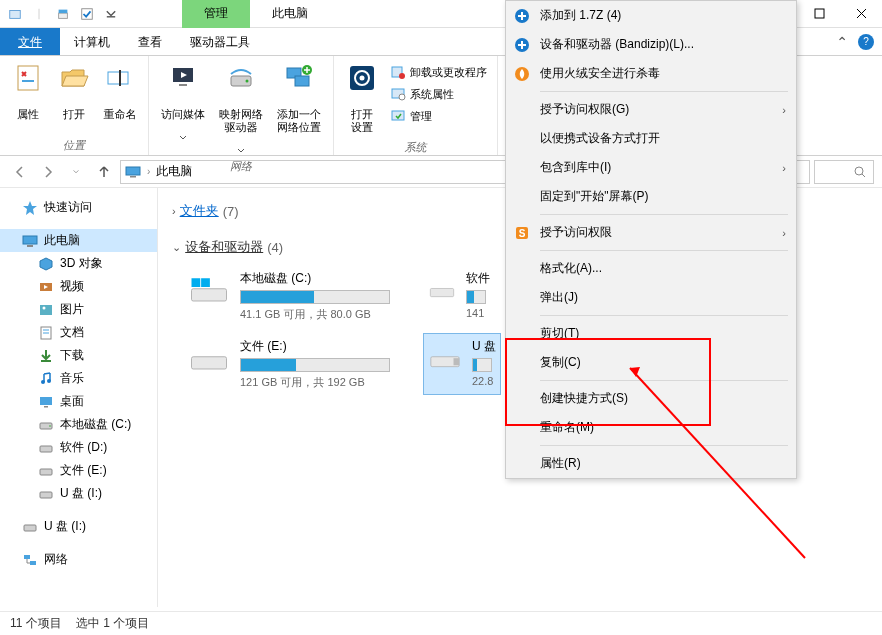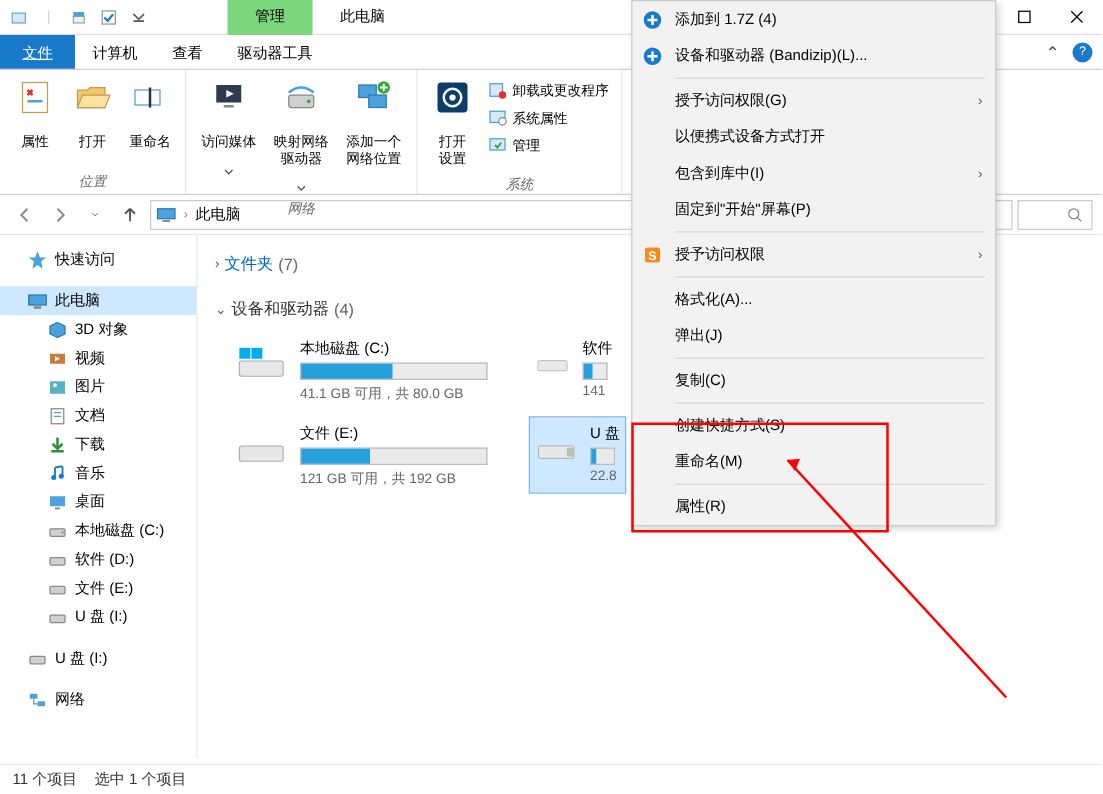--- a/index.html
+++ b/index.html
@@ -47,21 +47,21 @@
 .main { display: flex; height: 419px; }
 .sidebar { width: 158px; border-right: 1px solid #e8e8e8; padding-top: 8px; overflow: hidden; }
 .side-item { display: flex; align-items: center; gap: 6px; padding: 3px 6px 3px 22px; font-size: 12px; white-space: nowrap; }
 .side-item.selected { background: #cde8ff; }
 .side-item .icon { width: 16px; height: 16px; display: flex; align-items: center; justify-content: center; flex-shrink: 0; }
 .side-sep { height: 10px; }
 
 .content { flex: 1; padding: 10px 0 0 6px; position: relative; }
 .group-hdr { display: flex; align-items: center; gap: 4px; padding: 4px 8px; font-size: 13px; color: #333; }
 .group-hdr .chev { color: #555; font-size: 11px; }
-.group-hdr .nm { color: #333; }
+.group-hdr .nm { color: #333; text-decoration: underline; }
 .group-hdr .count { color: #666; }
 .folders-hdr .nm { color: #0066cc; }
 
 .drives-row { display: flex; gap: 30px; padding-left: 20px; margin-top: 6px; }
 .drive { width: 210px; display: flex; gap: 10px; padding: 4px; }
 .drive.selected { background: #cde8ff; outline: 1px solid #7bb8e8; }
 .drive-icon { width: 48px; height: 40px; display: flex; align-items: center; justify-content: center; }
 .drive-body { flex: 1; }
 .drive-title { font-size: 12px; margin-bottom: 3px; white-space: nowrap; }
 .drive-bar { width: 150px; height: 14px; border: 1px solid #bcbcbc; background: #eaeaea; position: relative; }
@@ -547,20 +547,29 @@
     </div>
     <div class="ctx-item">
       <span class="ic">
         <svg viewBox="0 0 16 16">
           <circle cx="8" cy="8" r="7" fill="#1979ca"></circle>
           <path d="M8 4 L8 12 M4 8 L12 8" stroke="#fff" stroke-width="2"></path>
         </svg>
       </span>
       <span>设备和驱动器 (Bandizip)(L)...</span>
     </div>
+    <div class="ctx-item">
+      <span class="ic">
+        <svg viewBox="0 0 16 16">
+          <circle cx="8" cy="8" r="7" fill="#f28c1e"></circle>
+          <path d="M8 3 C5 6 5 10 8 13 C11 10 11 6 8 3" fill="#fff"></path>
+        </svg>
+      </span>
+      <span>使用火绒安全进行杀毒</span>
+    </div>
     <div class="ctx-sep"></div>
     <div class="ctx-item">
       <span>授予访问权限(G)</span>
       <span class="arrow">›</span>
     </div>
     <div class="ctx-item">
       <span>以便携式设备方式打开</span>
     </div>
     <div class="ctx-item">
       <span>包含到库中(I)</span>
@@ -581,20 +590,23 @@
       <span class="arrow">›</span>
     </div>
     <div class="ctx-sep"></div>
     <div class="ctx-item">
       <span>格式化(A)...</span>
     </div>
     <div class="ctx-item">
       <span>弹出(J)</span>
     </div>
     <div class="ctx-sep"></div>
+    <div class="ctx-item">
+      <span>剪切(T)</span>
+    </div>
     <div class="ctx-item">
       <span>复制(C)</span>
     </div>
     <div class="ctx-sep"></div>
     <div class="ctx-item">
       <span>创建快捷方式(S)</span>
     </div>
     <div class="ctx-item">
       <span>重命名(M)</span>
     </div>

